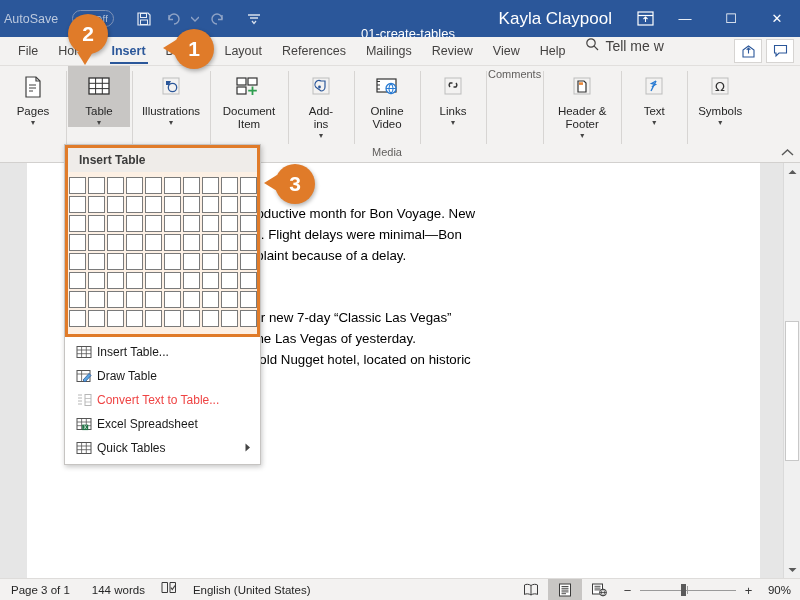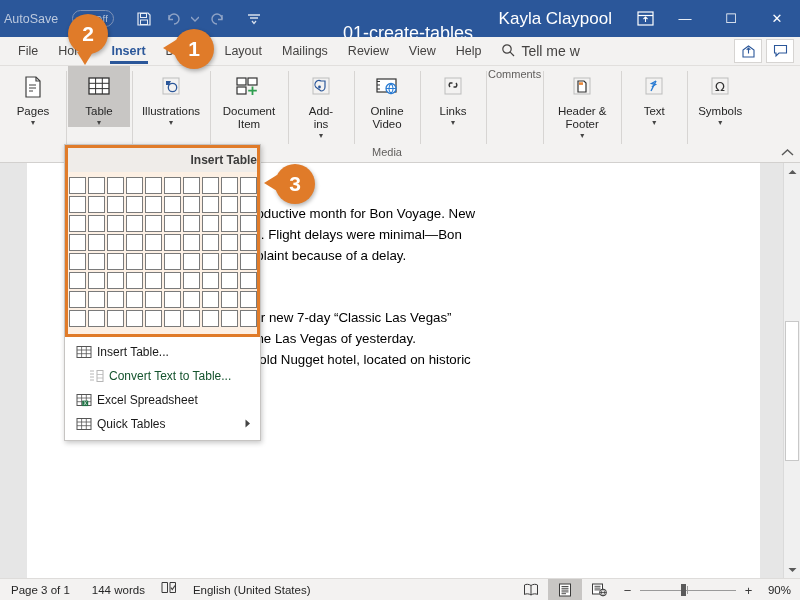--- a/index.html
+++ b/index.html
@@ -32,40 +32,40 @@
   }
   .toggle-pill span { font-size: 9.5px; color: #b9c6da; margin-right: 5px; letter-spacing: .3px;}
   .qat { display: flex; align-items: center; gap: 2px; margin-left: 16px; }
   .qat-btn {
     width: 28px; height: 26px; display: flex; align-items: center; justify-content: center;
     color: #d7dfec;
   }
   .qat-btn.dim { color: #8397ba; }
   .title-center {
     position: absolute; left: 16px; right: 0; text-align: center;
-    font-size: 18px; color: #ffffff; pointer-events: none; margin-top: 30px;
+    font-size: 13px; color: #ffffff; pointer-events: none; margin-top: 30px;
   }
   .title-right {
     position: absolute; right: 0; top: 0; height: 37px;
     display: flex; align-items: center;
   }
   .acct-name { font-size: 17px; color: #ffffff; margin-right: 16px; }
   .ribbon-display {
     width: 34px; height: 37px; display: flex; align-items: center; justify-content: center;
     color: #ffffff;
   }
   .wbtn {
     width: 46px; height: 37px; display: flex; align-items: center; justify-content: center;
     color: #ffffff; font-size: 13px;
   }
 
   
   .tabstrip {
     position: absolute; left: 0; top: 37px; width: 800px; height: 29px;
-    background: #f3f2f1; display: flex; align-items: center;
+    background: #f3f2f1; display: flex; align-items: flex-start;
     border-bottom: 1px solid #e1dfdd;
   }
   .tab {
     font-size: 12.5px; color: #444241; padding: 0 10px; height: 29px;
     line-height: 29px; position: relative; white-space: nowrap;
   }
   .tab:first-child { margin-left: 8px; }
   .tab.active { color: #2b579a; font-weight: 600; }
   .tab.active::after {
     content: ""; position: absolute; left: 8px; right: 8px; bottom: 2px;
@@ -165,37 +165,37 @@
   .zoom-thumb { position: absolute; left: 41px; top: 0; width: 5px; height: 12px; background: #5a5a5a; }
   .zoom-pct { font-size: 11.5px; min-width: 30px; text-align: right; }
   .zsign { font-size: 13px; color: #3a3a3a; width: 11px; text-align: center; }
 
   
   .tablemenu {
     position: absolute; left: 64px; top: 144px; width: 197px;
     background: #ffffff; border: 1px solid #c6c4c2;
     box-shadow: 1px 2px 5px rgba(0,0,0,.22); z-index: 40;
   }
-  .grid-panel { border: 3px solid #e07b29; background: #fdf0e4; text-align: right; }
+  .grid-panel { border: 3px solid #e07b29; background: #fdf0e4; }
   .grid-title {
     font-size: 12px; font-weight: bold; color: #3b3b3b;
     padding: 5px 0 5px 11px; background: #efece9;
   }
   .grid-cells {
     padding: 5px 6px 7px 6px; display: grid;
     grid-template-columns: repeat(10, 17px);
     grid-auto-rows: 17px; gap: 2px; justify-content: center;
   }
   .gcell { border: 1px solid #7a7a7a; background: #ffffff; }
   .menu-list { padding: 3px 0 4px 0; background: #ffffff; }
   .mitem {
     display: flex; align-items: center; height: 24px; padding-left: 6px;
     font-size: 12px; color: #1a1a1a; position: relative;
   }
-  .mitem.disabled { color: #14532d; margin-left: 12px; }
+  .mitem.disabled { color: #ef4444; }
   .mitem .micon { width: 26px; display: flex; align-items: center; justify-content: center; }
   .submenu-arrow { position: absolute; right: 9px; font-size: 8px; color: #444; }
 
   
   .badge {
     position: absolute; width: 40px; height: 40px; border-radius: 50%;
     background: #e07b29; color: #ffffff; font-size: 21px; font-weight: bold;
     display: flex; align-items: center; justify-content: center;
     z-index: 60; box-shadow: 1px 2px 4px rgba(0,0,0,.3);
   }
@@ -273,20 +273,21 @@
       <div class="wbtn close">✕</div>
     </div>
   </div>
 
   <div class="tabstrip">
     <div class="tab">File</div>
     <div class="tab">Home</div>
     <div class="tab active">Insert</div>
     <div class="tab">Design</div>
     <div class="tab">Layout</div>
+    <div class="tab">References</div>
     <div class="tab">Mailings</div>
     <div class="tab">Review</div>
     <div class="tab">View</div>
     <div class="tab">Help</div>
 
     <div class="tellme">
       <span>
         <svg width="14" height="14" viewBox="0 0 14 14">
             <circle cx="6" cy="6" r="4.2" fill="none" stroke="#444241" stroke-width="1.2"></circle>
             <path d="M9.2 9.2 L13 13" stroke="#444241" stroke-width="1.2"></path>
@@ -614,20 +615,30 @@
       <div class="mitem">
         <span class="micon">
           <svg width="16" height="14" viewBox="0 0 16 14">
               <rect x="1" y="1.5" width="14" height="11" fill="#fff" stroke="#555" stroke-width="1"></rect>
               <path d="M1 5 H15 M1 8.7 H15 M5.6 1.5 V12.5 M10.3 1.5 V12.5" stroke="#555" stroke-width=".8"></path>
             </svg>
         </span>
         <span>Insert Table...</span>
       </div>
 
+      <div class="mitem">
+        <span class="micon">
+          <svg width="16" height="14" viewBox="0 0 16 14">
+              <rect x="1" y="1.5" width="13" height="11" fill="#fff" stroke="#555" stroke-width="1"></rect>
+              <path d="M1 5 H14 M5.6 1.5 V12.5" stroke="#555" stroke-width=".8"></path>
+              <path d="M7 11 L13 4.5 L15 6.5 L9 13 Z" fill="#5aa5e0" stroke="#2b579a" stroke-width=".8"></path>
+            </svg>
+        </span>
+        <span>Draw Table</span>
+      </div>
 
       <div class="mitem disabled">
         <span class="micon">
           <svg width="16" height="14" viewBox="0 0 16 14">
               <path d="M2 2 H6 M2 5 H6 M2 8 H6 M2 11 H6" stroke="#b6b6b6" stroke-width="1"></path>
               <rect x="9" y="1.5" width="6" height="11" fill="none" stroke="#b6b6b6" stroke-width="1"></rect>
               <path d="M9 5.5 H15 M9 9 H15" stroke="#b6b6b6" stroke-width=".8"></path>
             </svg>
         </span>
         <span>Convert Text to Table...</span>

